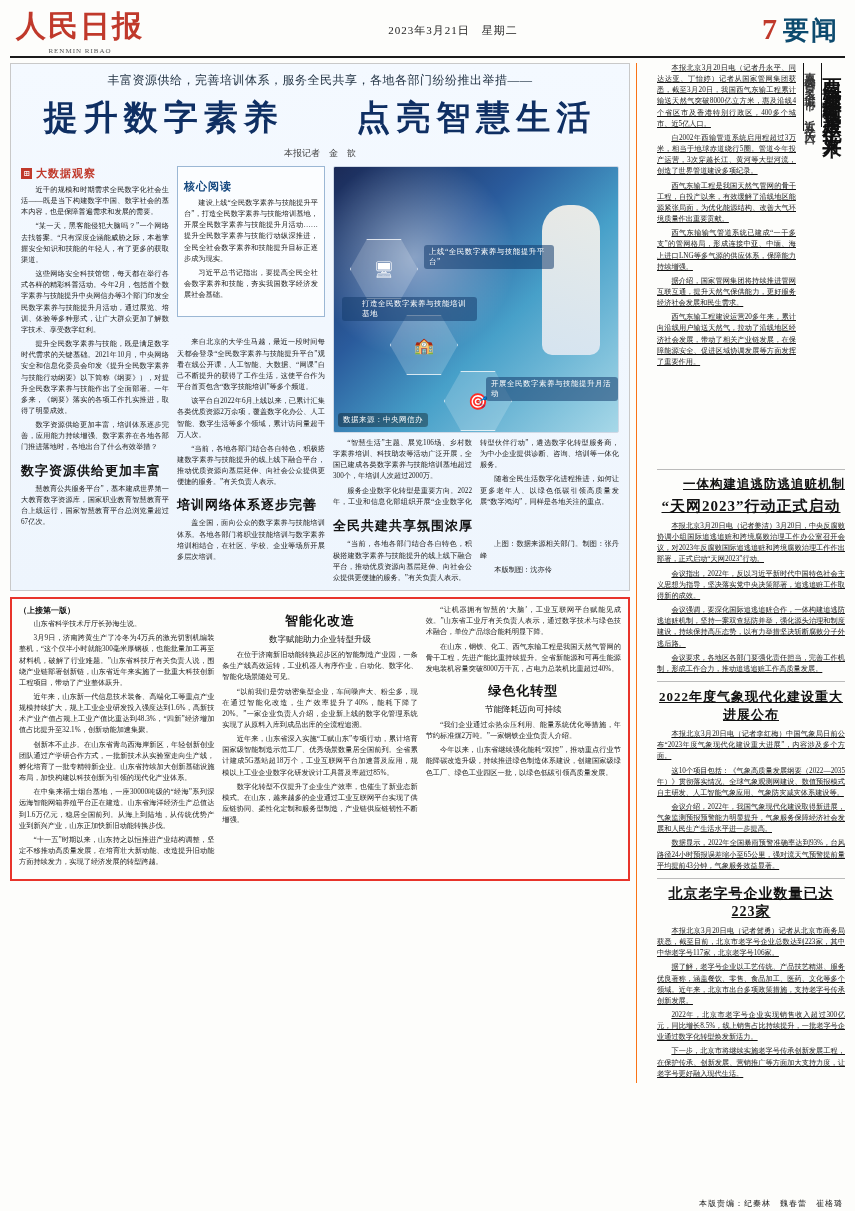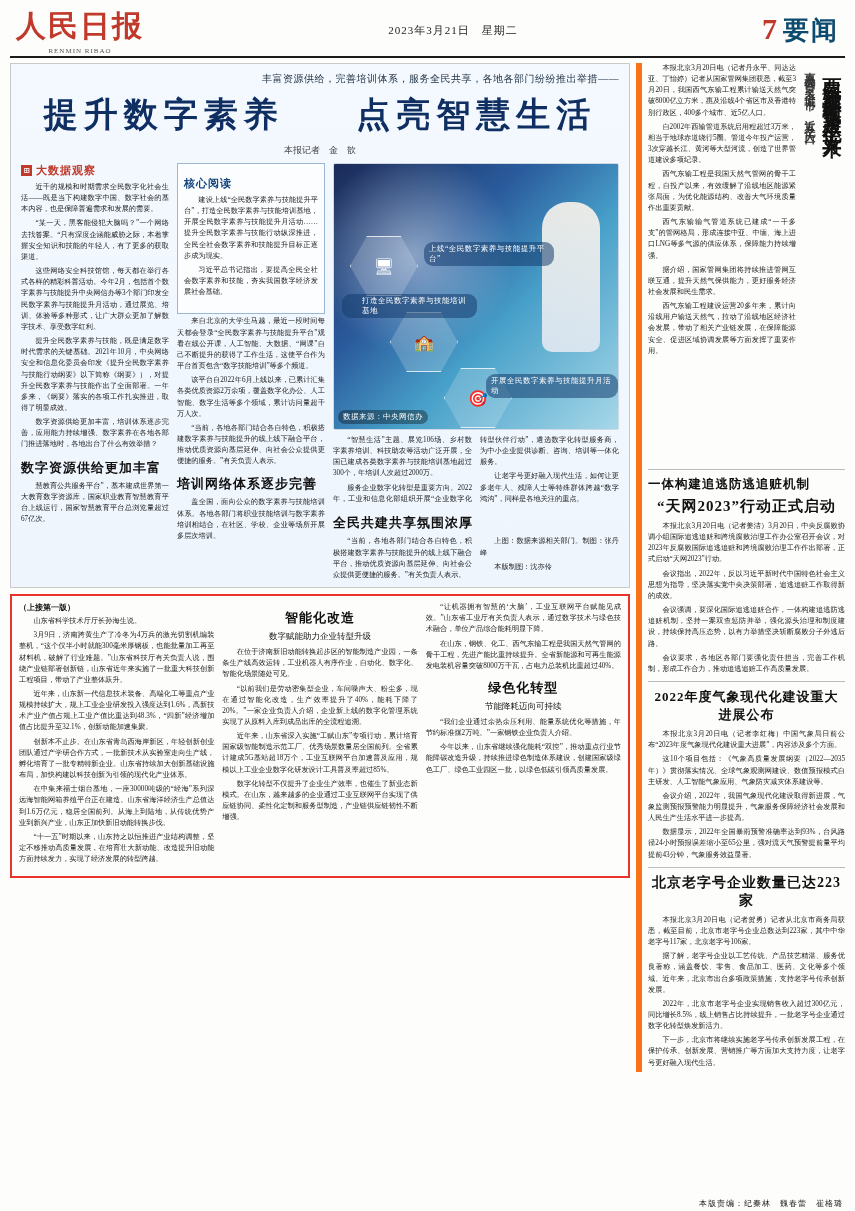--- a/index.html
+++ b/index.html
@@ -15,25 +15,25 @@
   .logo{font-size:30px;font-weight:bold;letter-spacing:2px;color:#c0392b;font-family:Liberation Mono, monospace;}
   .logo-sub{font-size:7px;color:#555;letter-spacing:1px;text-align:center;}
   .masthead-center{font-size:11px;color:#222;letter-spacing:1px;}
   .masthead-right{display:flex;align-items:baseline;gap:6px;}
   .page-no{font-size:30px;font-weight:bold;color:#c0392b;}
   .page-sec{font-size:26px;font-weight:bold;color:#0c4a6e;letter-spacing:2px;}
 
   
   .grid{display:flex;gap:6px;margin-top:5px;}
   .col-left{width:620px;}
-  .col-right{width:215px;border-left:6px solid #f97316;padding-left:6px;}
+  .col-right{width:215px;border-left:1px solid #f97316;padding-left:20px;text-decoration:underline;}
 
   
   .hero{border:1px solid #c9c9c9;background:linear-gradient(180deg,#f4f9ff 0%,#eef5fd 100%);padding:8px 10px 6px 10px;position:relative;overflow:hidden;}
-  .hero-kicker{font-size:10px;color:#234; letter-spacing:.5px;text-align:right;margin-bottom:6px;}
+  .hero-kicker{font-size:12px;color:#234; letter-spacing:.5px;text-align:center;margin-bottom:6px;}
   .hero-title{text-align:center;font-size:34px;font-weight:bold;color:#0f2f63;letter-spacing:6px;margin:2px 0 6px 0;}
   .hero-byline{text-align:center;font-size:9px;color:#444;margin-bottom:6px;}
 
   .hero-body{display:flex;gap:8px;}
   .hero-c1{width:150px;}
   .hero-c2{width:150px;}
   .hero-c3{width:290px;}
 
   .redtag{display:flex;align-items:center;gap:4px;margin-bottom:4px;}
   .redtag .sq{width:11px;height:11px;background:#c0392b;color:#fff;font-size:8px;line-height:11px;text-align:center;}
@@ -50,40 +50,40 @@
   
   .illus{height:265px;border:1px solid #cfd9e6;border-radius:2px;position:relative;overflow:hidden;
     background:linear-gradient(135deg,#1b2a57 0%,#2a5b9c 35%,#47a0c9 60%,#a7d8e8 100%);}
   .illus .girl{position:absolute;right:18px;top:38px;width:58px;height:150px;
     background:linear-gradient(180deg,#f7f2ea 0%,#dfe8f2 100%);border-radius:26px 26px 10px 10px;opacity:.92;}
   .illus .glow{position:absolute;left:-30px;top:-20px;width:220px;height:220px;border-radius:50%;
     background:radial-gradient(circle,rgba(255,255,255,.45),rgba(255,255,255,0) 65%);}
   .hex{width:66px;height:58px;background:rgba(255,255,255,.18);border:1px solid rgba(255,255,255,.75);
     clip-path:polygon(25% 0,75% 0,100% 50%,75% 100%,25% 100%,0 50%);display:flex;align-items:center;justify-content:center;}
   .hex span{font-size:16px;color:#fff;}
-  .cap{position:absolute;font-size:7.5px;color:#fff;background:rgba(20,60,110,.55);padding:2px 5px;border-radius:9px;letter-spacing:.5px;}
+  .cap{position:absolute;font-size:7.5px;color:#fff;background:rgba(20,60,110,.55);padding:2px 5px;border-radius:3px;letter-spacing:.5px;}
   .node{position:absolute;display:flex;align-items:center;gap:4px;}
 
   
   .sec-title{font-size:13px;font-weight:bold;letter-spacing:1px;text-align:center;margin:7px 0 4px 0;}
   .hr{border-top:1px solid #bbb;margin:6px 0;}
 
   
   .redbox{border:2px solid #e8342a;margin-top:6px;padding:6px 7px 8px 7px;display:flex;gap:8px;}
   .redbox .c{flex:1;}
   .contfrom{font-size:8px;font-weight:bold;color:#111;margin-bottom:3px;}
 
   
   .vtitle{writing-mode:vertical-rl;text-orientation:upright;font-weight:bold;letter-spacing:4px;}
   .rtop{display:flex;gap:6px;height:400px;}
   .rtop-text{flex:1;}
   .rtop-titles{display:flex;flex-direction:row-reverse;gap:2px;}
   .vt-main{font-size:19px;color:#111;}
   .vt-sub{font-size:11px;color:#333;}
-  .rt-head{font-size:12.5px;font-weight:bold;text-align:left;letter-spacing:1px;margin:6px 0 4px 0;}
+  .rt-head{font-size:12.5px;font-weight:bold;text-align:right;letter-spacing:1px;margin:6px 0 4px 0;}
   .rt-head2{font-size:15px;font-weight:bold;text-align:center;letter-spacing:1px;margin:2px 0 5px 0;}
 
   .footer{position:absolute;bottom:2px;right:12px;font-size:8px;color:#222;letter-spacing:1px;}
 </style>
 </head>
 <body>
 
 <div class="page">
 
   <div class="masthead">
@@ -132,21 +132,21 @@
           </div>
 
           <div class="hero-c2">
             <div class="boxread">
               <div class="bt">核心阅读</div>
               <div class="tiny">
                 <p>建设上线“全民数字素养与技能提升平台”，打造全民数字素养与技能培训基地，开展全民数字素养与技能提升月活动……提升全民数字素养与技能行动纵深推进，全民全社会数字素养和技能提升目标正逐步成为现实。</p>
                 <p>习近平总书记指出，要提高全民全社会数字素养和技能，夯实我国数字经济发展社会基础。</p>
               </div>
             </div>
-            <div class="tiny" style="margin-top:2px">
+            <div class="tiny" style="margin-top:20px">
               <p>来自北京的大学生马越，最近一段时间每天都会登录“全民数字素养与技能提升平台”观看在线公开课，人工智能、大数据、“网课”自己不断提升的获得了工作生活，这使平台作为平台首页包含“数字技能培训”等多个频道。</p>
               <p>该平台自2022年6月上线以来，已累计汇集各类优质资源2万余项，覆盖数字化办公、人工智能、数字生活等多个领域，累计访问量超千万人次。</p>
               <p>“当前，各地各部门结合各自特色，积极搭建数字素养与技能提升的线上线下融合平台，推动优质资源向基层延伸、向社会公众提供更便捷的服务。”有关负责人表示。</p>
             </div>
             <div class="hsub">培训网络体系逐步完善</div>
             <div class="tiny">
               <p>盖全国，面向公众的数字素养与技能培训体系。各地各部门将职业技能培训与数字素养培训相结合，在社区、学校、企业等场所开展多层次培训。</p>
             </div>
           </div>
 
@@ -175,21 +175,21 @@
                   </div>
               </div>
               <div class="cap" style="left:152px;top:210px;width:122px;">开展全民数字素养与技能提升月活动</div>
 
               <div class="cap" style="left:4px;bottom:5px;background:rgba(0,0,0,.35);">数据来源：中央网信办</div>
             </div>
 
             <div class="tiny" style="margin-top:5px;column-count:2;column-gap:8px;">
               <p>“智慧生活”主题、展览106场、乡村数字素养培训、科技助农等活动广泛开展，全国已建成各类数字素养与技能培训基地超过300个，年培训人次超过2000万。</p>
               <p>服务企业数字化转型是重要方向。2022年，工业和信息化部组织开展“企业数字化转型伙伴行动”，遴选数字化转型服务商，为中小企业提供诊断、咨询、培训等一体化服务。</p>
-              <p>让老字号更好融入现代生活，如何让更多老年人、残障人士等特殊群体跨越“数字鸿沟”，同样是各地关注的重点。</p>
+              <p>随着全民生活数字化进程推进，如何让更多老年人、以绿色低碳引领高质量发展“数字鸿沟”，同样是各地关注的重点。</p>
             </div>
             <div class="hsub" style="text-align:left">全民共建共享氛围浓厚</div>
             <div class="tiny" style="column-count:2;column-gap:8px;">
               <p>“当前，各地各部门结合各自特色，积极搭建数字素养与技能提升的线上线下融合平台，推动优质资源向基层延伸、向社会公众提供更便捷的服务。”有关负责人表示。</p>
               <p>上图：数据来源相关部门。制图：张丹峰</p>
               <p>本版制图：沈亦伶</p>
             </div>
           </div>
 
         </div>

